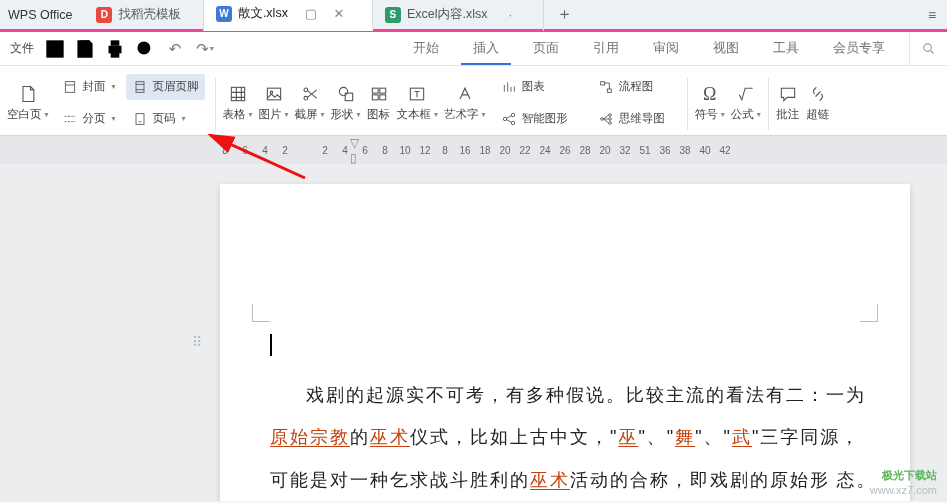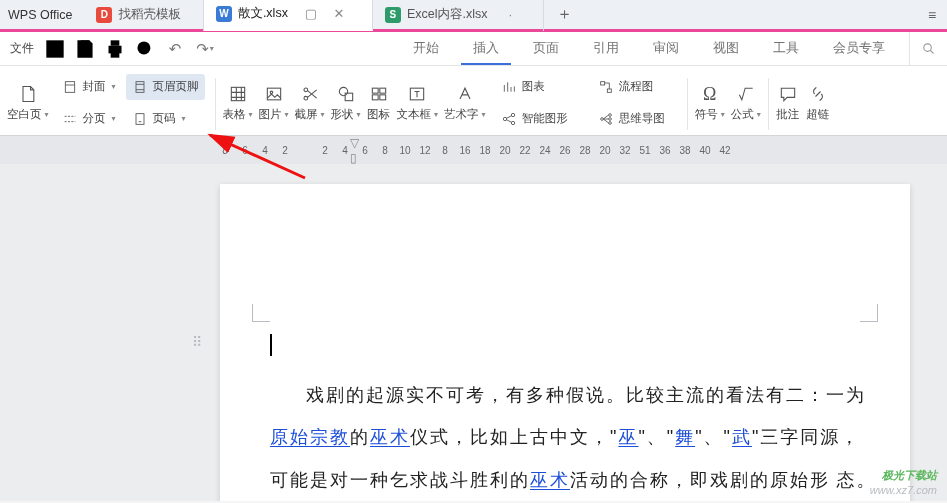--- a/index.html
+++ b/index.html
@@ -46,27 +46,27 @@
 
     
     .canvas { height:337px; background:#ecedef; overflow:hidden; position:relative; }
     .page { position:absolute; left:220px; top:20px; width:690px; min-height:800px; background:#fff; box-shadow:0 2px 6px rgba(0,0,0,.15); padding:150px 32px 30px 50px; }
     .guidetl,.guidetr { position:absolute; top:120px; width:18px; height:18px; border-color:#b9bdc2; border-style:solid; }
     .guidetl { left:32px; border-width:0 0 1px 1px; }
     .guidetr { right:32px; border-width:0 1px 1px 0; }
     .drag-handle { position:absolute; left:-28px; top:150px; color:#b5b9c0; font-size:14px; cursor:grab; }
     .cursor { position:absolute; left:50px; top:150px; width:1.5px; height:22px; background:#000; }
     .body-text { font-family:"SimSun","Songti SC",serif; font-size:18px; color:#222; line-height:2.35; letter-spacing:2px; text-indent:2em; margin-top:40px; }
-    .body-text a { color:#1d4ed8; text-decoration:underline; text-underline-offset:3px; }
+    .body-text a { color:#c2410c; text-decoration:underline; text-underline-offset:3px; }
 
     
     .arrow-layer { position:absolute; left:0; top:0; width:947px; height:503px; pointer-events:none; }
 
     
-    .wm { position:absolute; right:10px; bottom:6px; font-size:11px; line-height:1.3; text-align:right; font-style:italic; }
+    .wm { position:absolute; right:10px; bottom:6px; font-size:11px; line-height:1.3; text-align:right; }
     .wm .l1 { color:#5db75e; font-weight:bold; }
     .wm .l2 { color:#b8bcbe; }
   </style>
 </head>
 <body>
 
 <div class="tabstrip">
   <div class="brand">WPS Office</div>
   <div class="tab">
     <span class="tab-badge badge-red">D</span>

